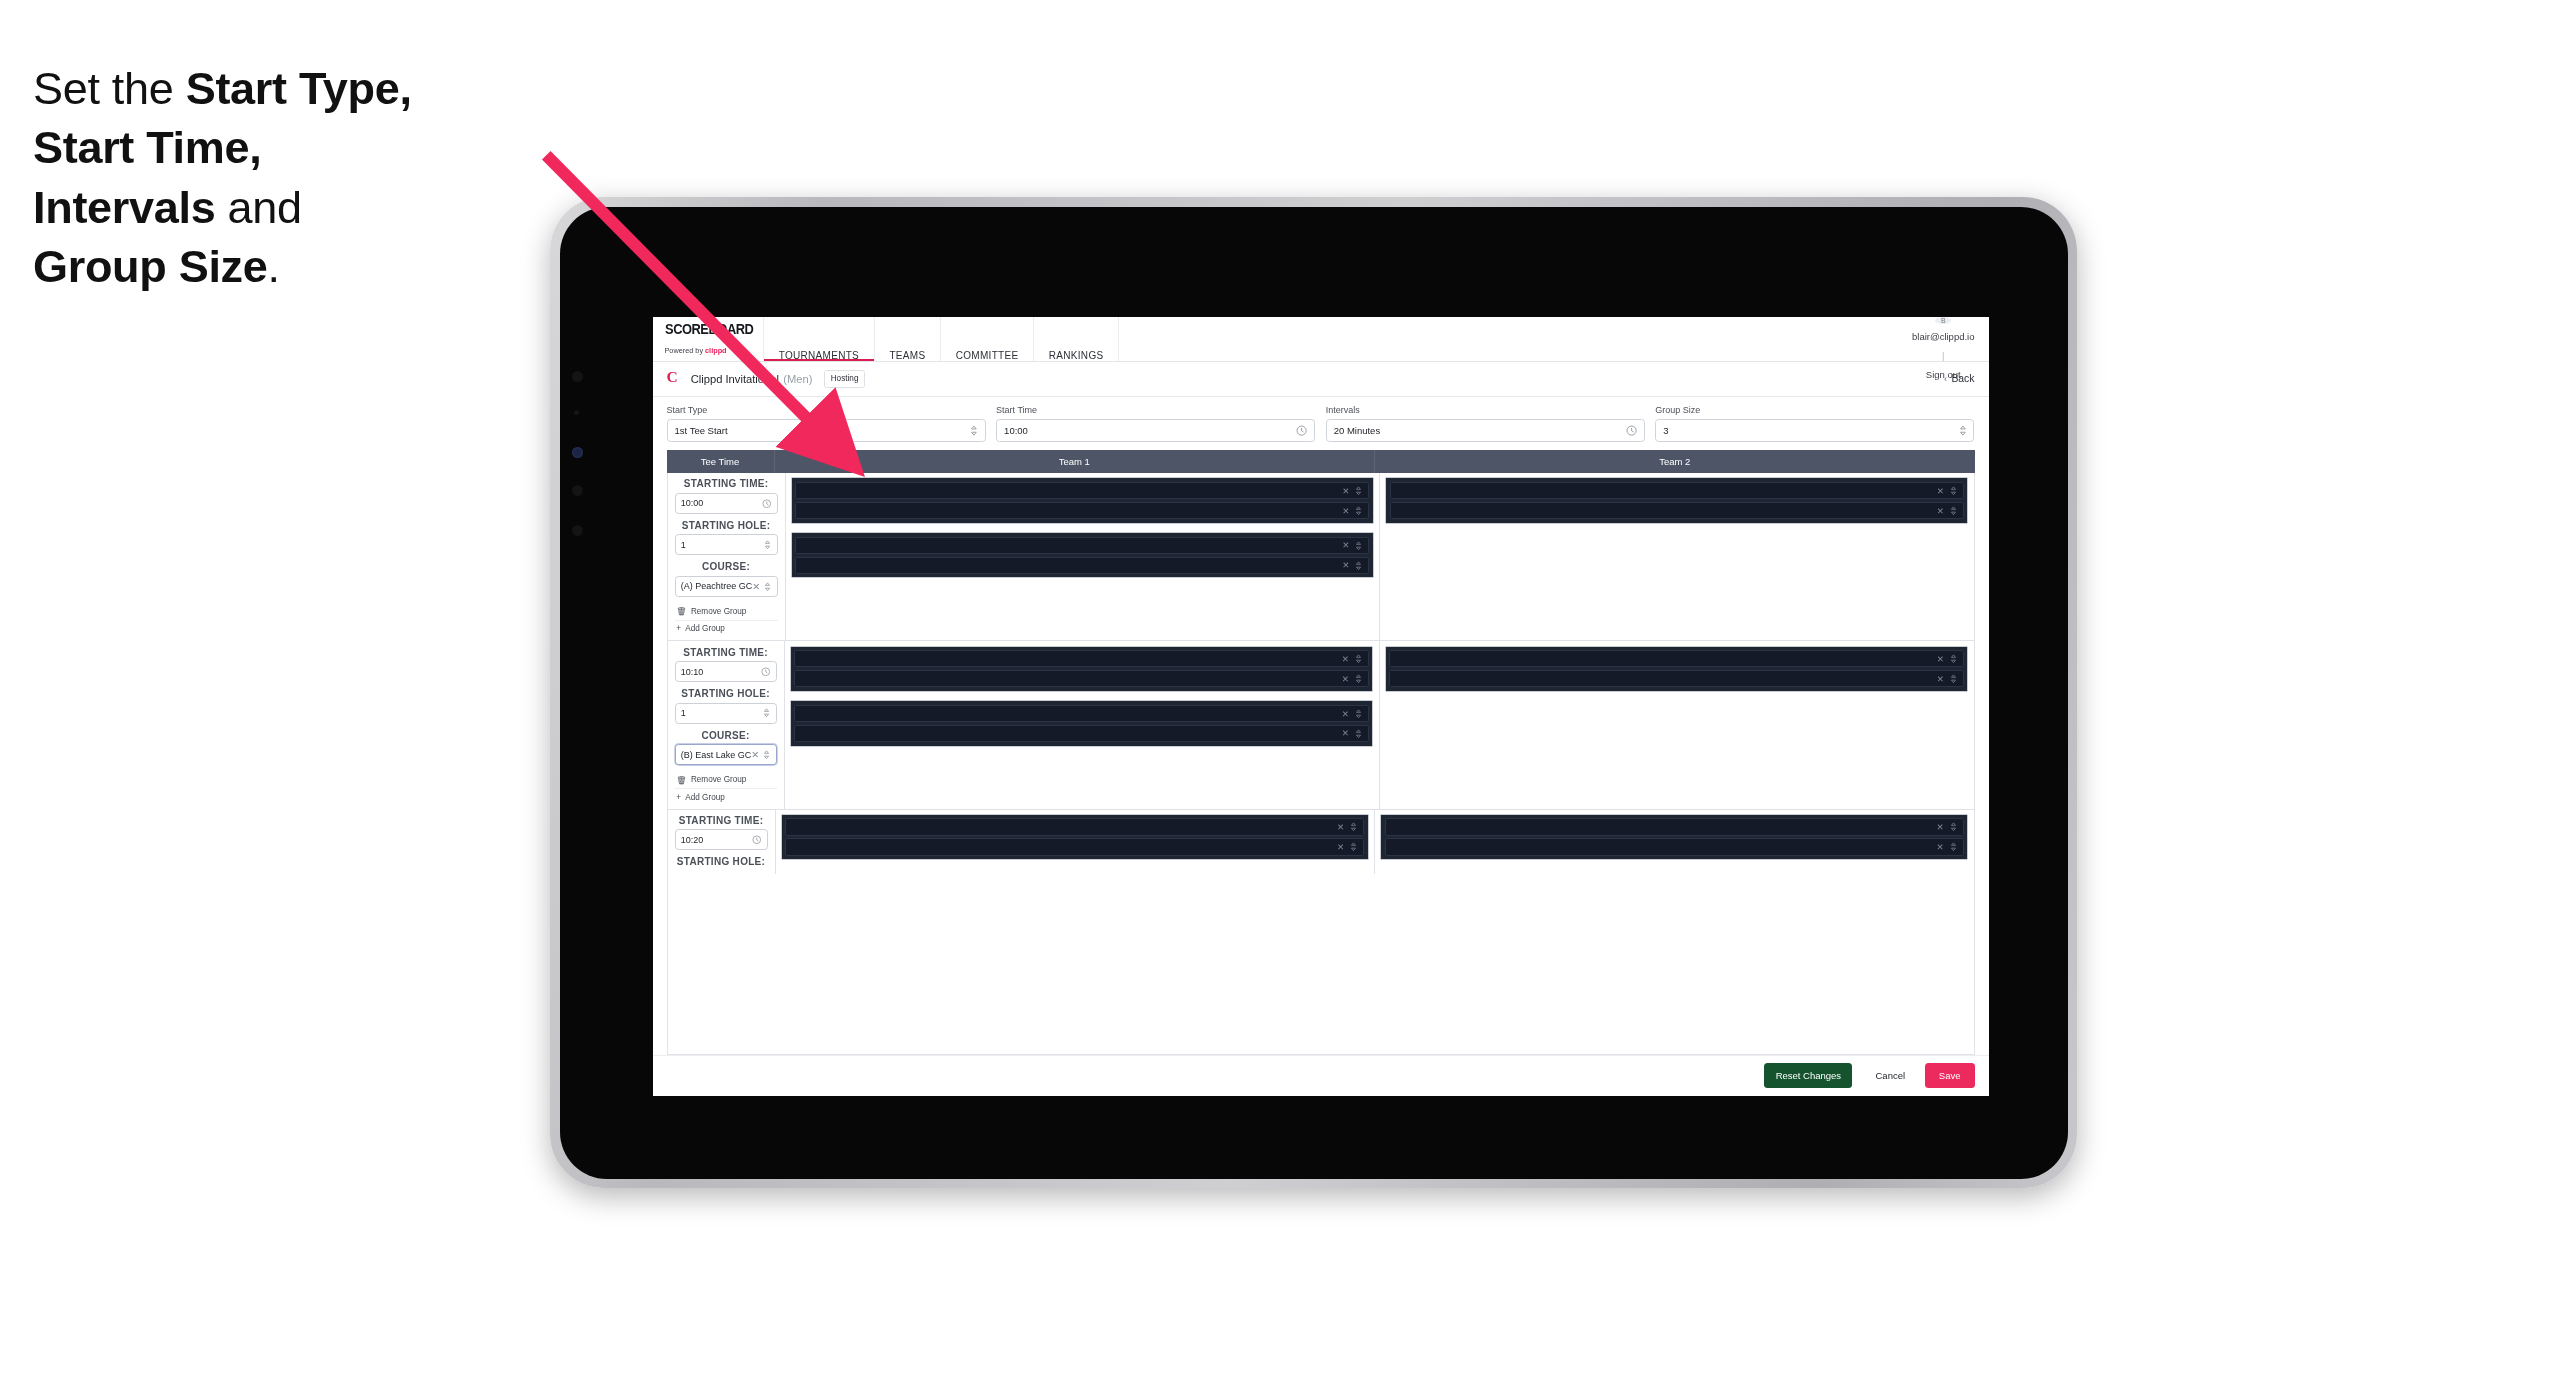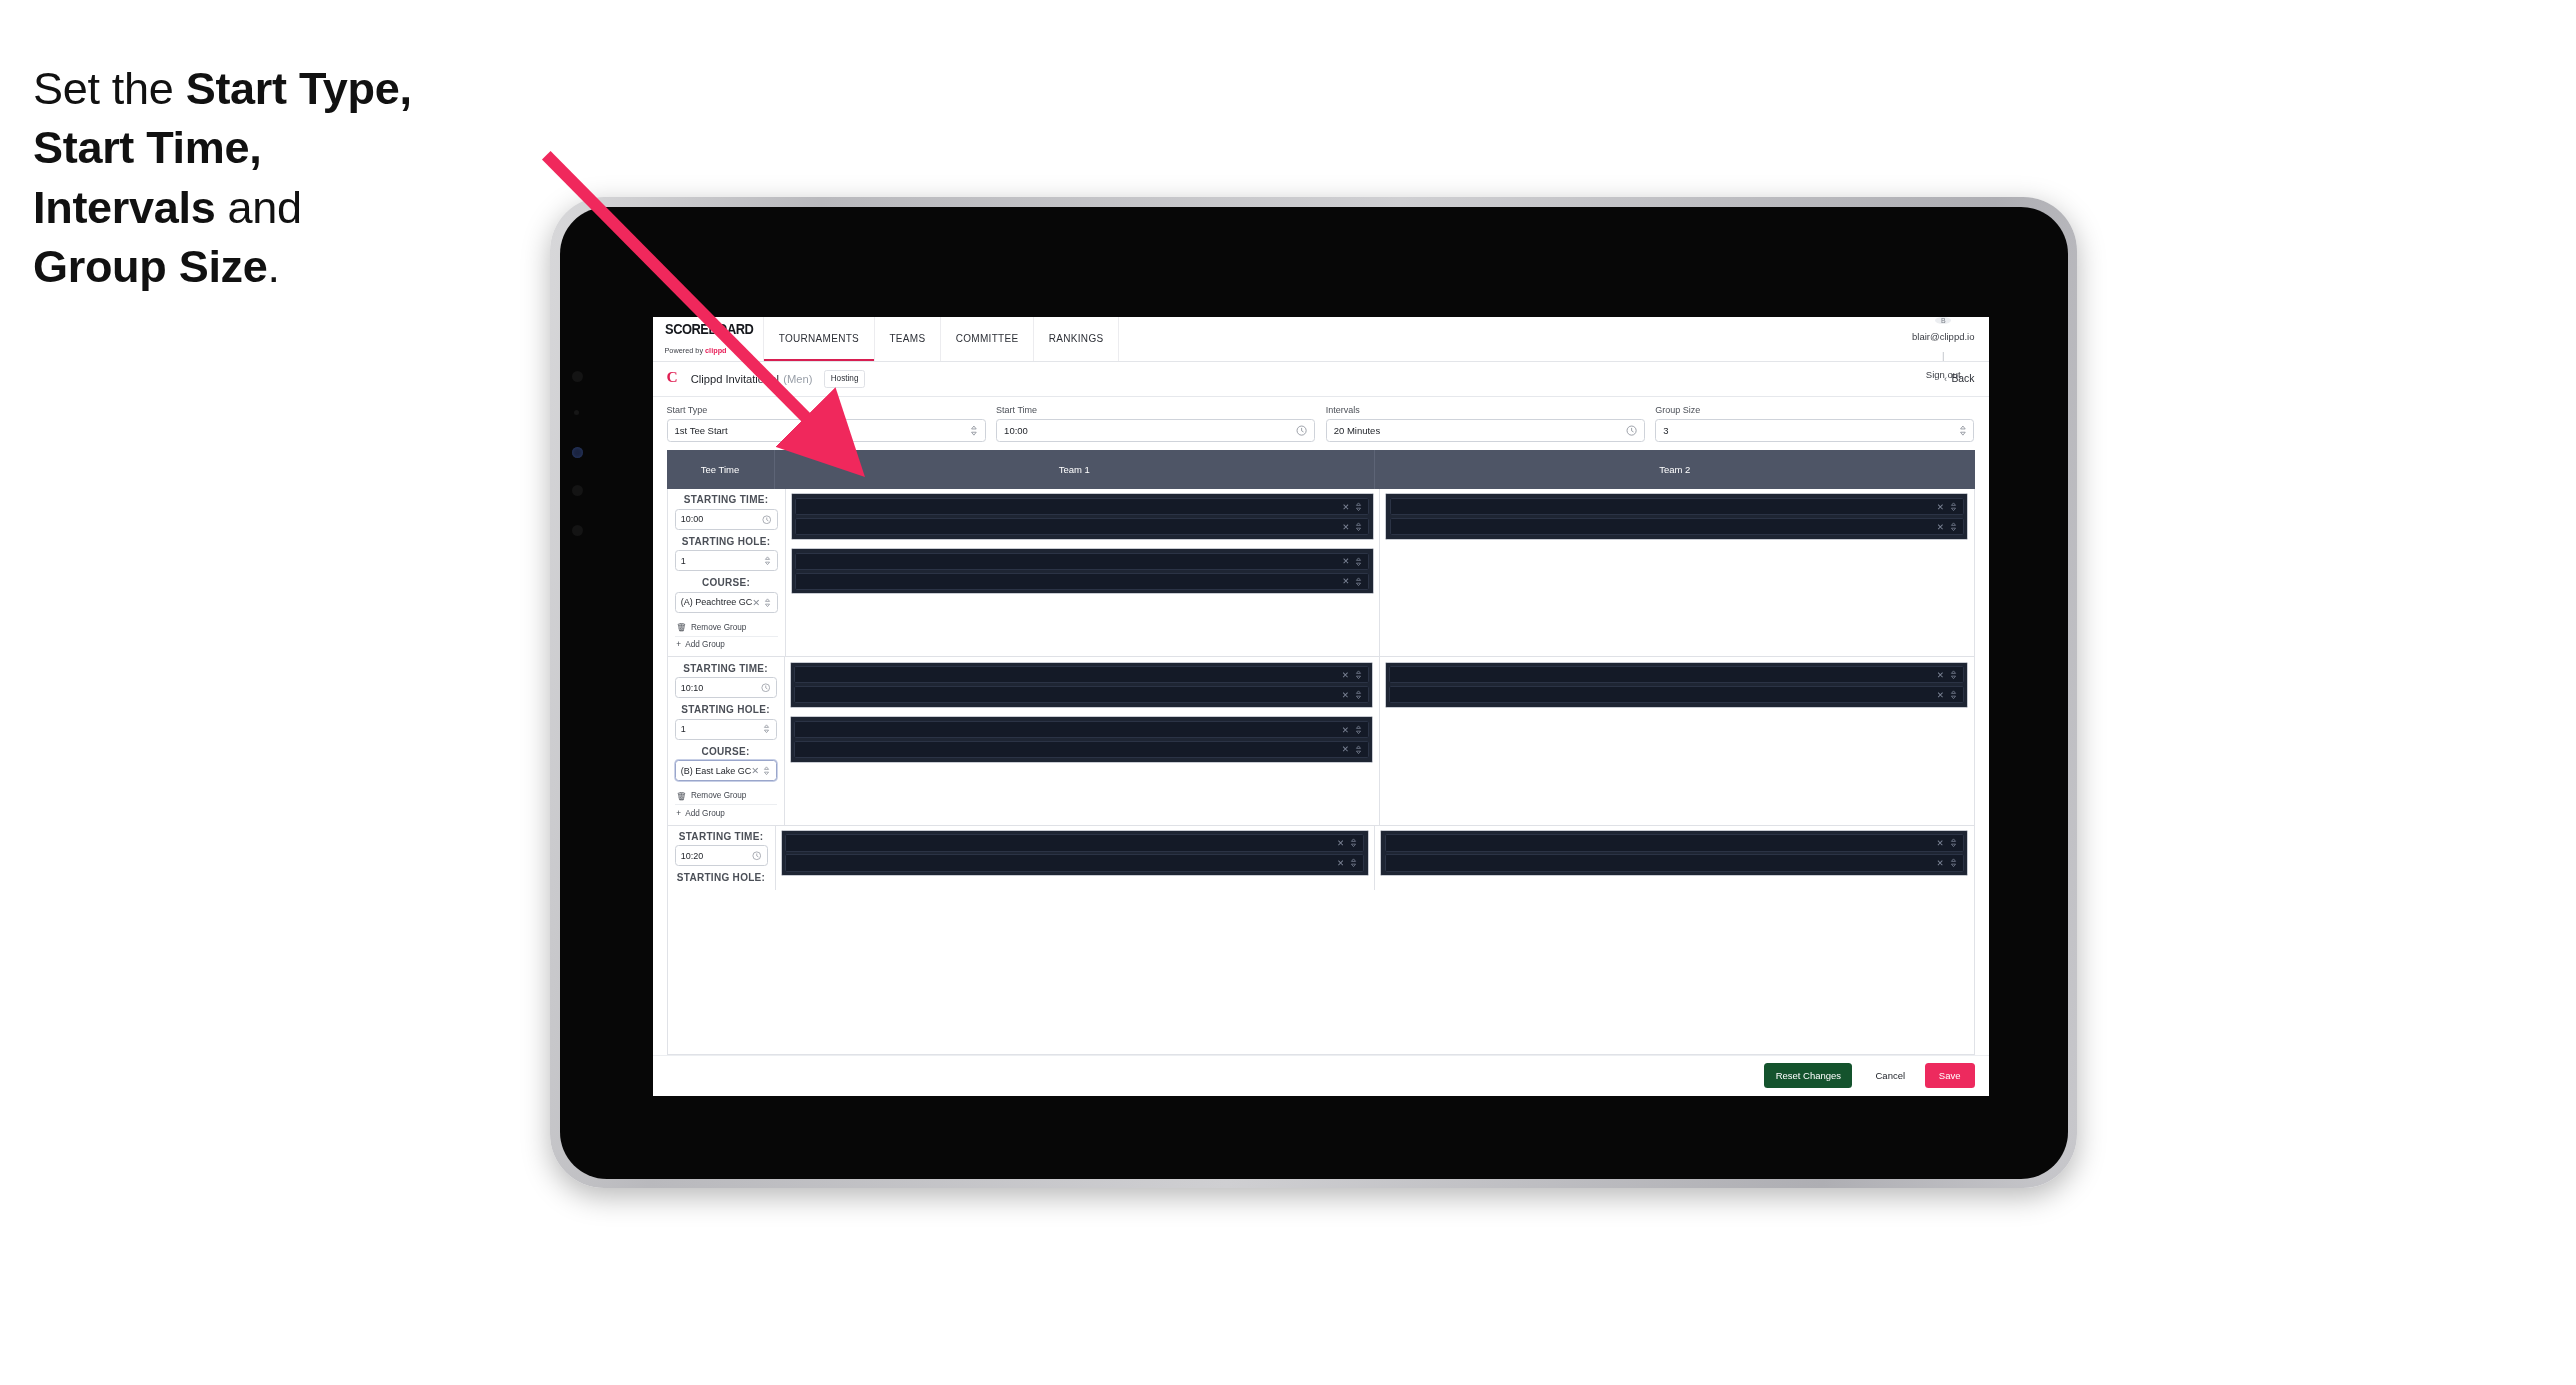--- a/index.html
+++ b/index.html
@@ -93,21 +93,21 @@
     color: #16181d; line-height: 1;
     transform: scaleX(0.92); transform-origin: left center;
   }
   .brand-sub {
     font-size: 7.3px; color: #3c3f46; margin-top: 11px; line-height: 1;
   }
   .brand-sub .pink { color: #e8215a; font-weight: bold; }
 
   .nav { display: flex; align-items: stretch; margin-left: 15.5px; }
   .nav-item {
-    display: flex; align-items: center;
+    display: flex; align-items: flex-end;
     padding: 0 14.7px;
     font-size: 10px;
     color: #2c2f36;
     letter-spacing: 0.3px;
     border-right: 0.9px solid #ececef;
     position: relative;
     cursor: pointer;
   }
   .nav-item:first-child { border-left: 0.9px solid #ececef; }
   .nav-item.active::after {
@@ -188,21 +188,21 @@
   .field-box .val { flex: 1 1 auto; overflow: hidden; white-space: nowrap; }
   .ico {
     flex: 0 0 auto; color: #8d929b;
     display: flex; align-items: center; justify-content: center;
   }
   .ico svg { display: block; }
 
   
   .thead {
     display: flex;
-    height: 39px;
+    height: 23px;
     background: #4e5566;
     color: #ffffff;
     font-size: 9.5px;
     margin: 0 14px;
   }
   .th {
     display: flex; align-items: center; justify-content: center;
     border-right: 0.9px solid #5d6476;
   }
   .th:last-child { border-right: none; }

